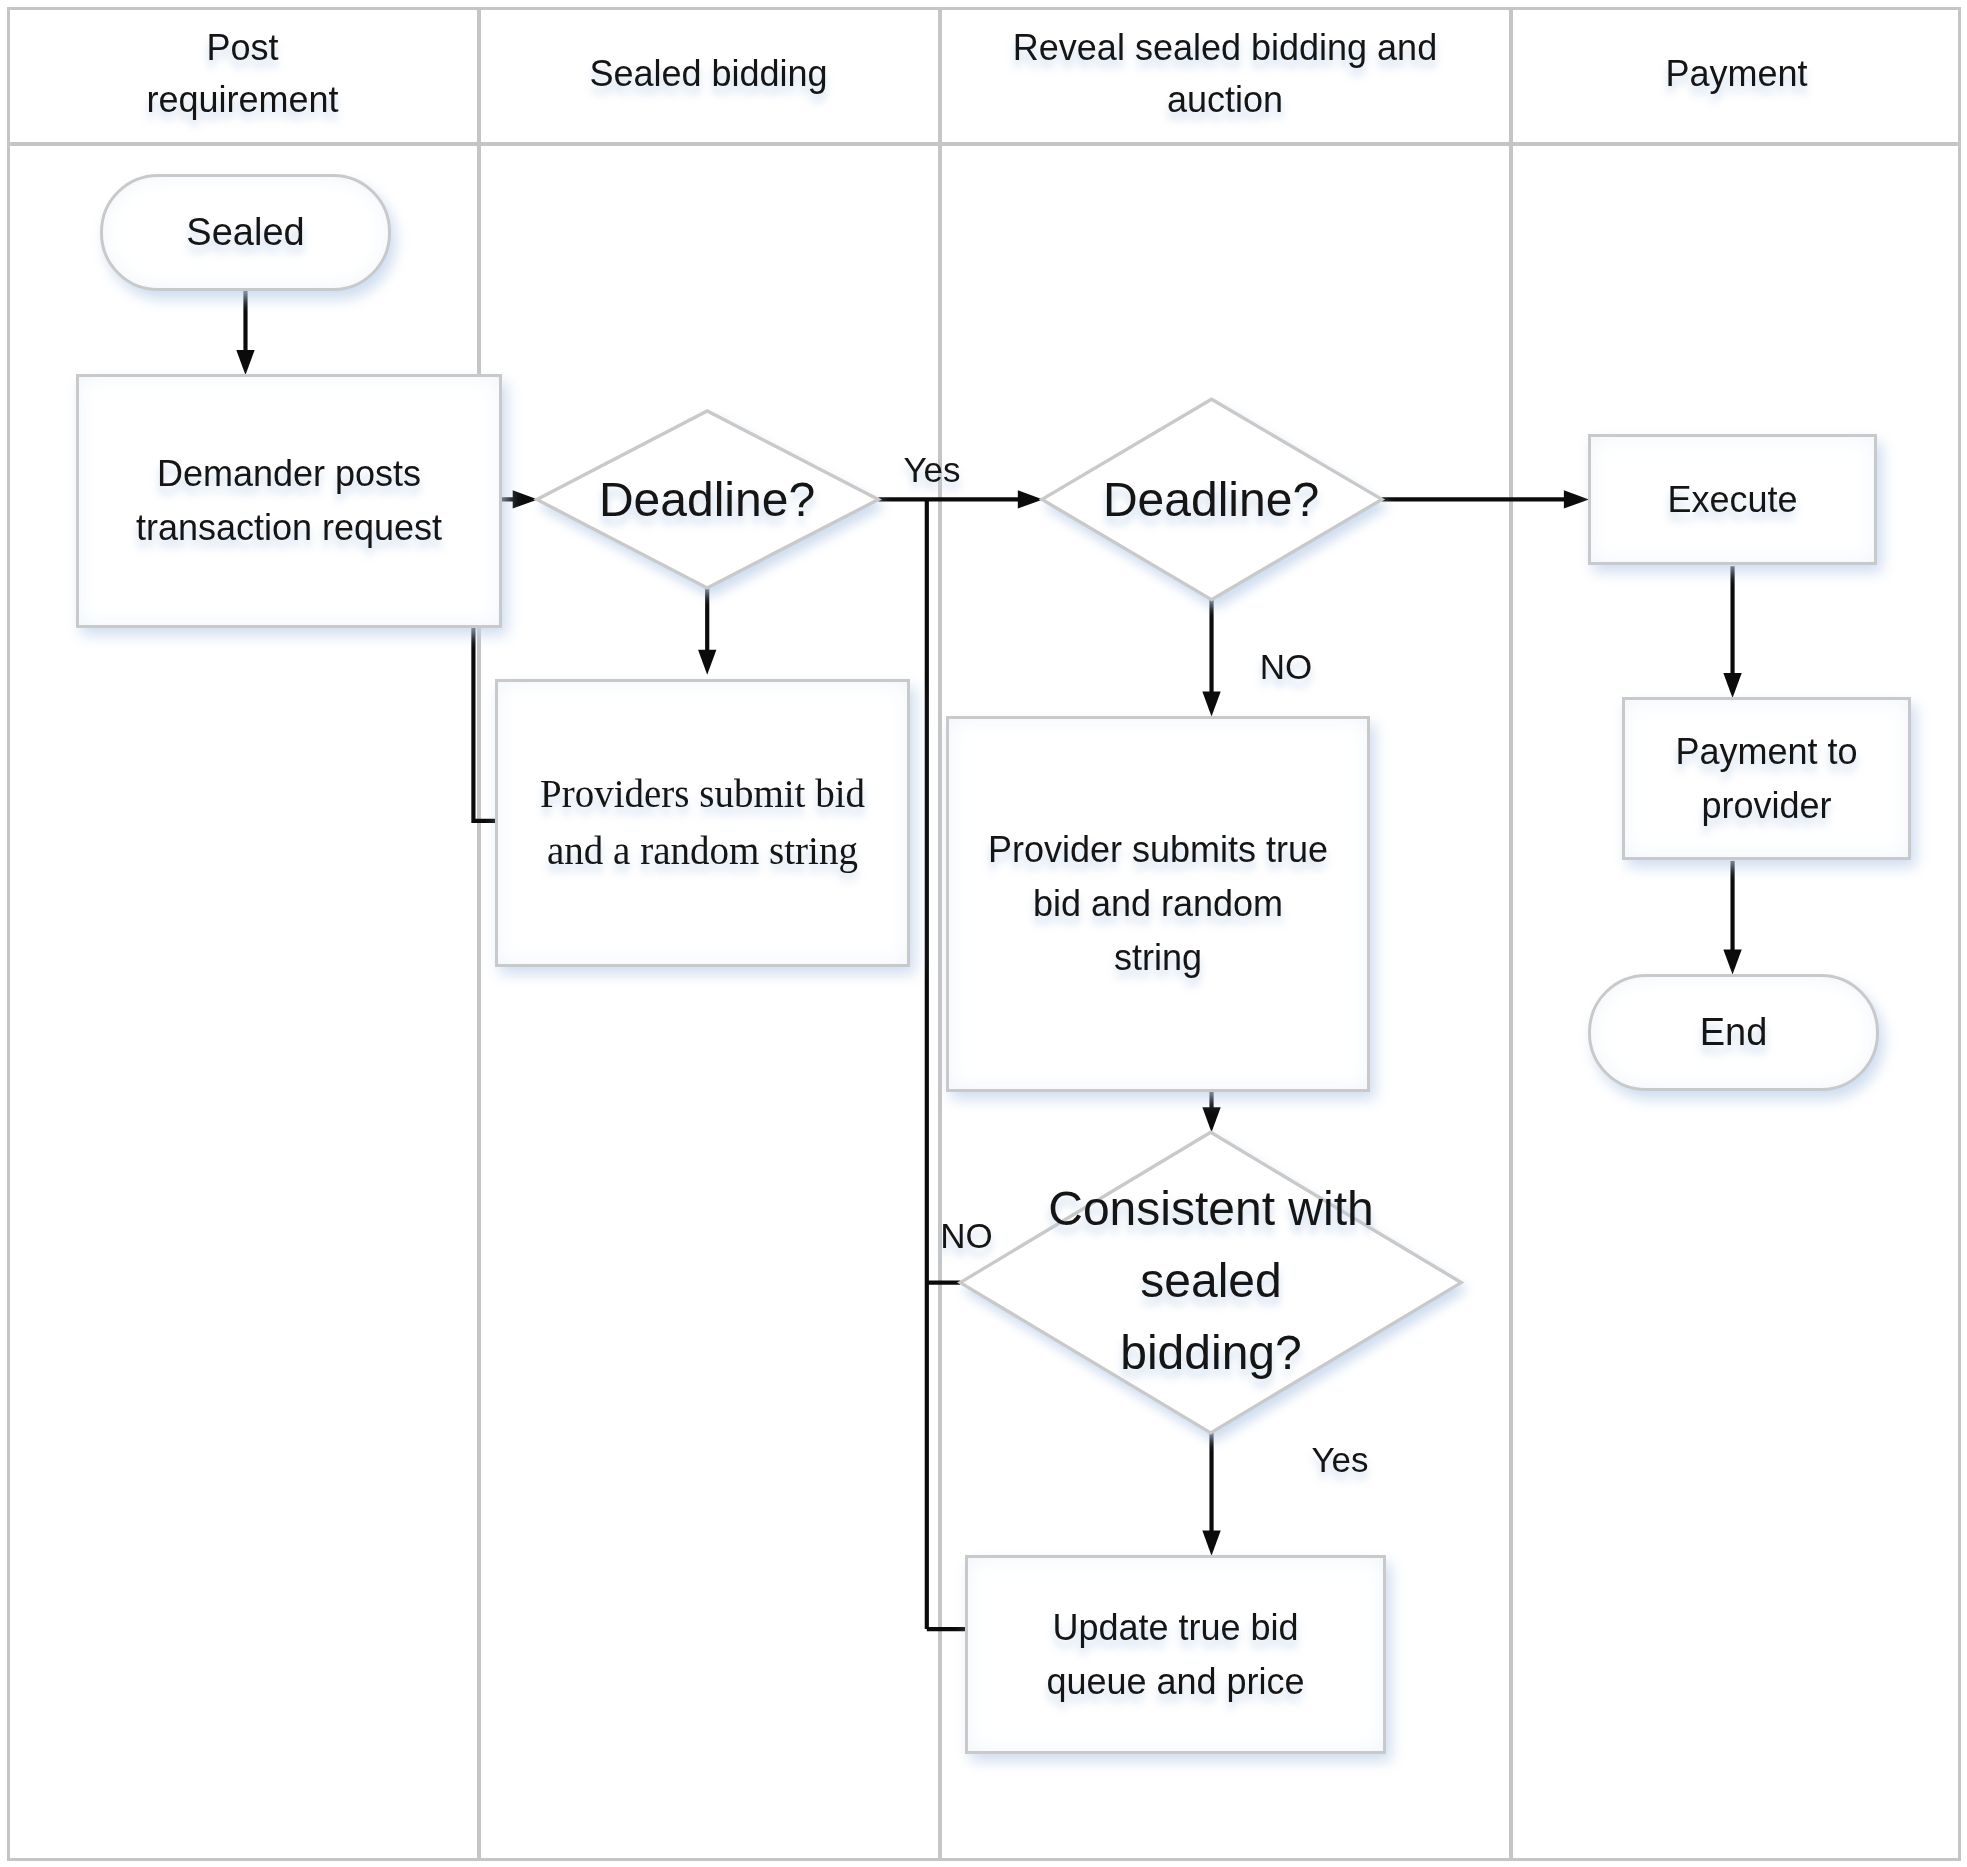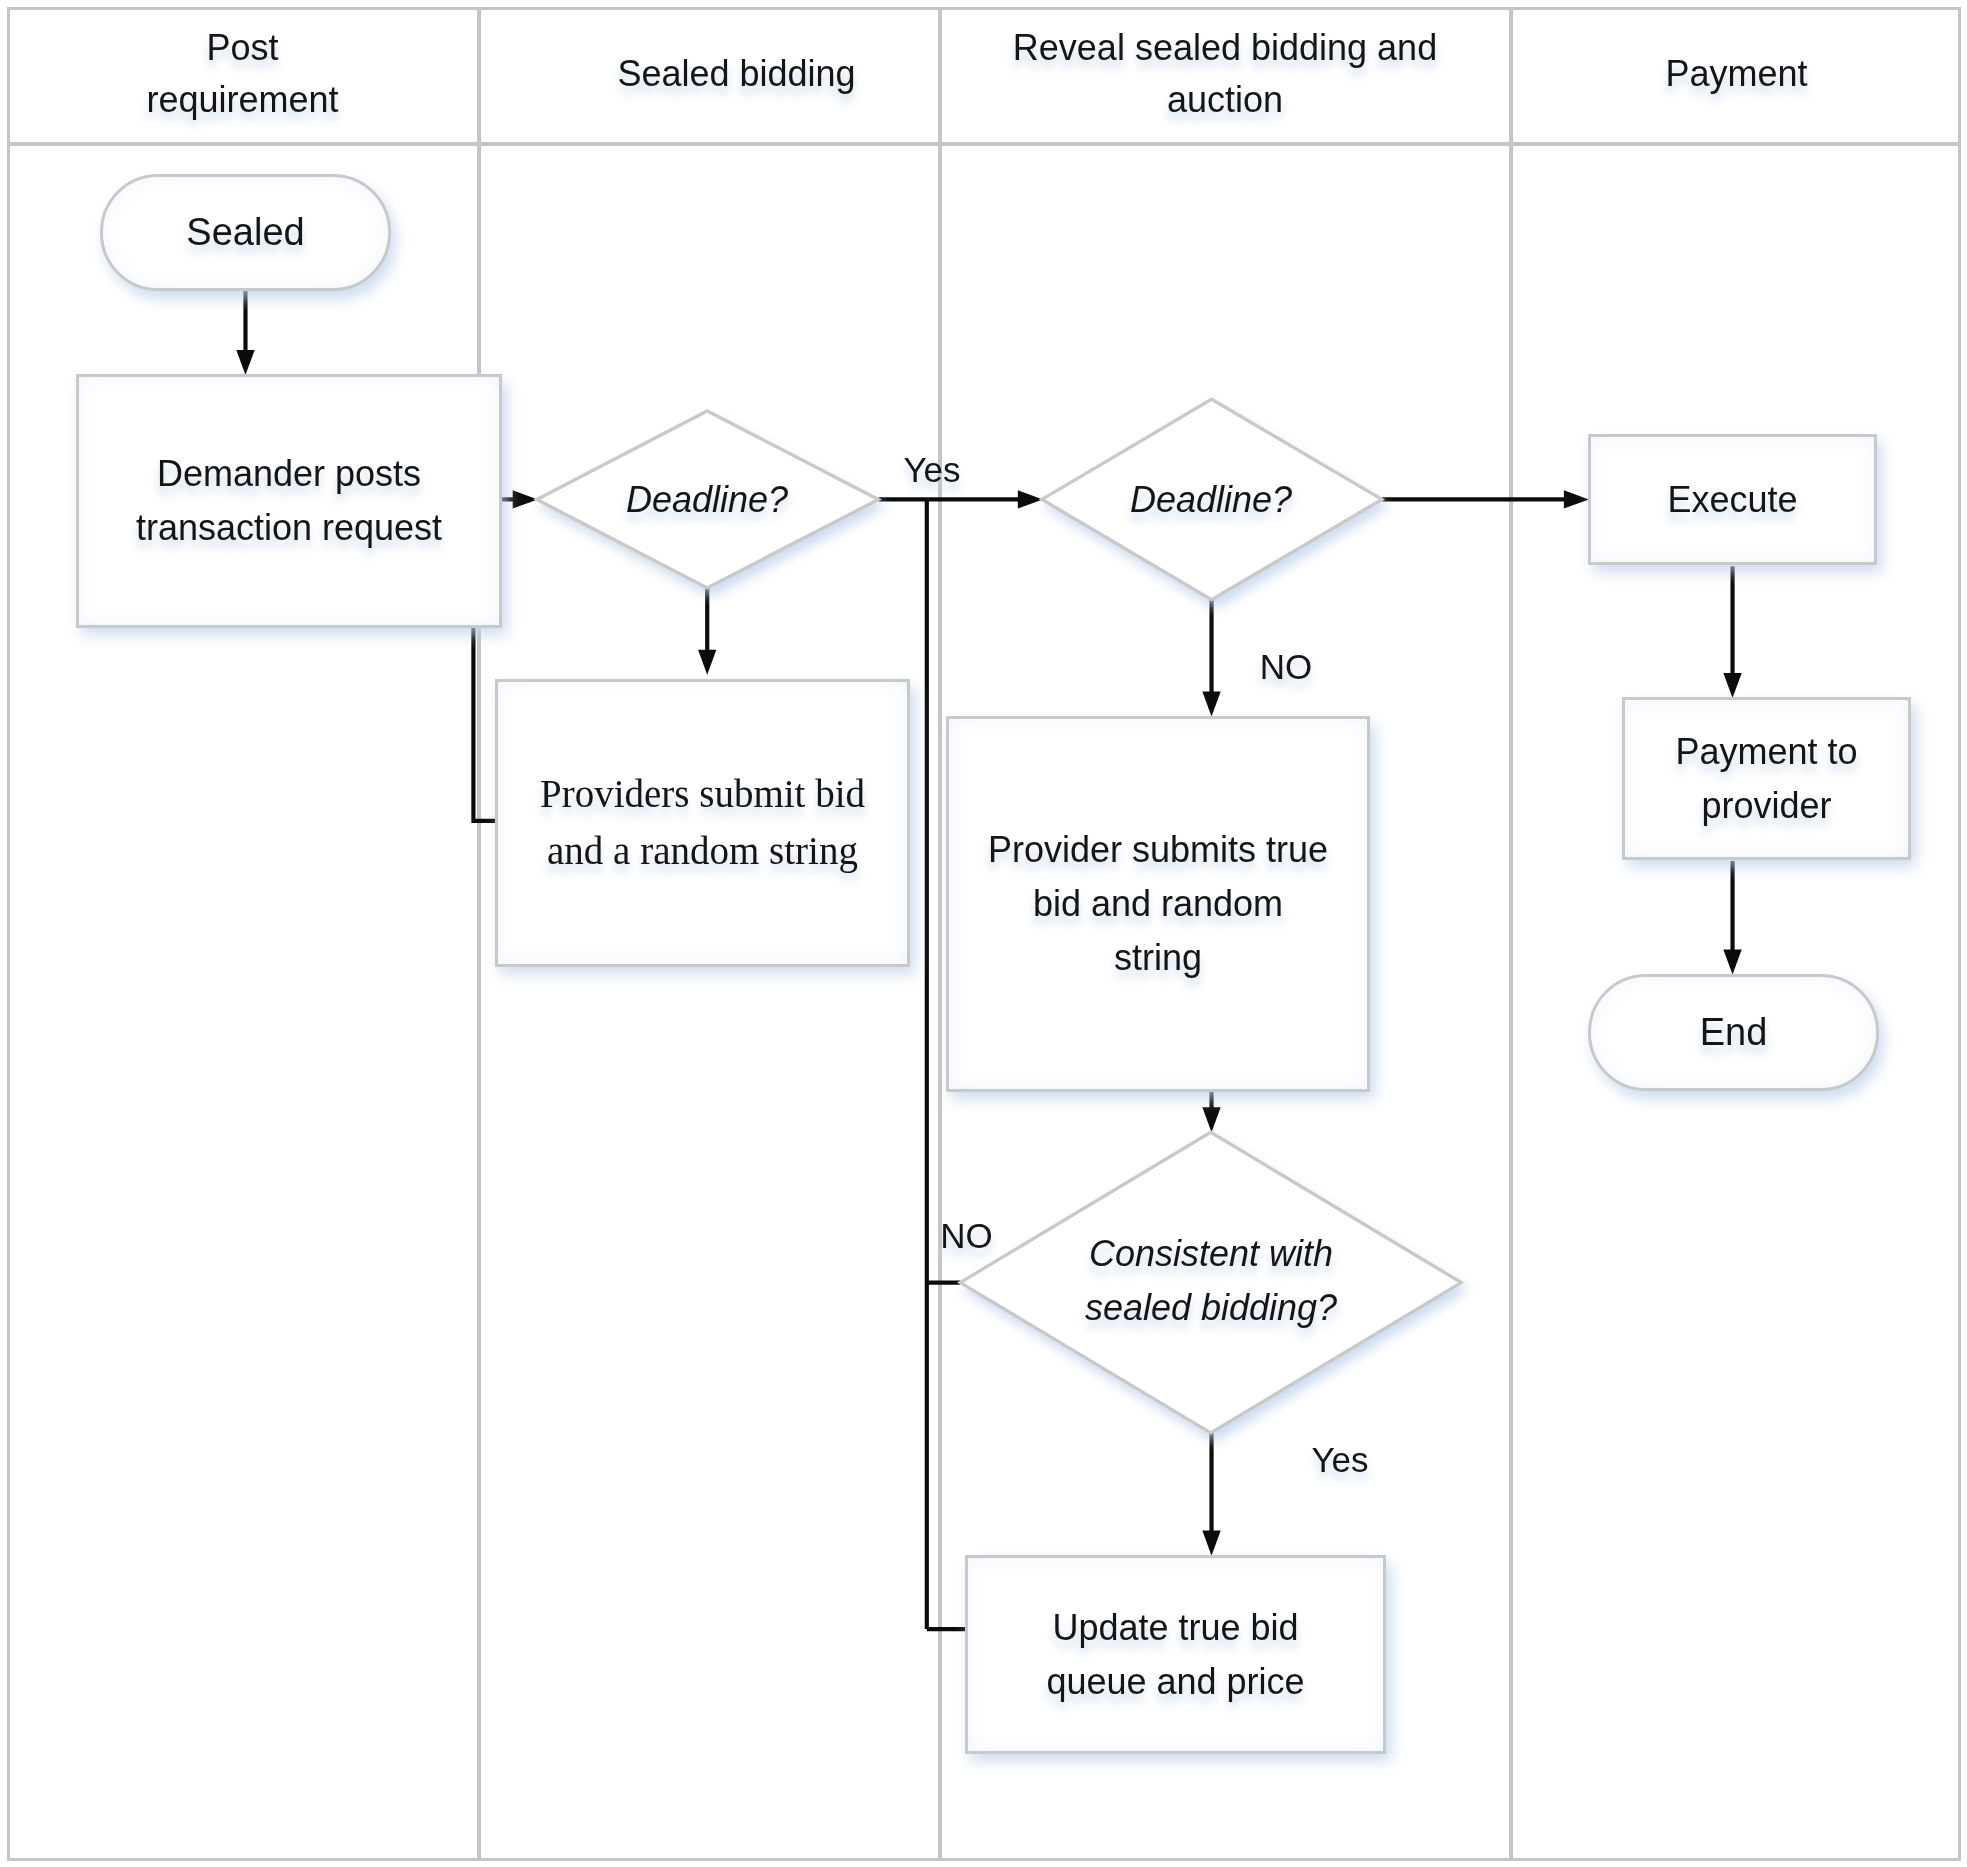--- a/index.html
+++ b/index.html
@@ -36,39 +36,39 @@
     text-align:center;font-size:36px;line-height:1.5;white-space:pre-line;
     box-shadow:5px 8.3px 13.4px var(--glow), inset 0 0 20px rgba(226,236,248,0.55);
   }
   .node,.diamond-label,.lane-title,.edge-label{
     text-shadow:0 7.5px 8.3px rgba(188,208,232,0.8);
   }
   .stadium{border-radius:58px;font-size:38px;}
   .serif-node{font-family:"Liberation Serif", serif;font-size:39px;line-height:1.45;}
   .diamond-label{
     position:absolute;z-index:4;display:flex;align-items:center;justify-content:center;
-    text-align:center;font-size:36px;line-height:1.5;white-space:pre-line;background:transparent;font-style:italic;
+    text-align:center;font-size:48px;line-height:1.5;white-space:pre-line;background:transparent;
   }
   .edge-label{
     position:absolute;z-index:4;display:flex;align-items:center;justify-content:center;
     font-size:35px;background:transparent;
   }
 </style>
 </head>
 <body>
 
 <div class="frame" style="left:6.7px;top:6.7px;width:1954px;height:1854px;"></div>
 <div class="vline" style="left:477px;top:6.7px;height:1854px;"></div>
 <div class="vline" style="left:938px;top:6.7px;height:1854px;"></div>
 <div class="vline" style="left:1509px;top:6.7px;height:1854px;"></div>
 <div class="hline" style="left:6.7px;top:142px;width:1954px;"></div>
 
 <div class="lane-title" style="left:34px;top:11.7px;width:417px;height:124px;">Post
 requirement</div>
-<div class="lane-title" style="left:528px;top:11.7px;width:417px;height:124px;">Sealed bidding</div>
+<div class="lane-title" style="left:500px;top:11.7px;width:417px;height:124px;">Sealed bidding</div>
 <div class="lane-title" style="left:991px;top:11.7px;width:468px;height:124px;">Reveal sealed bidding and
 auction</div>
 <div class="lane-title" style="left:1528px;top:11.7px;width:417px;height:124px;">Payment</div>
 
 <svg class="wires" width="1968" height="1868" viewBox="0 0 2357 2237">
 
   <g>
     <line class="flow" x1="294" y1="348" x2="294" y2="421"></line>
     <polygon class="head" points="294,449 283,419 305,419"></polygon>
   </g>

